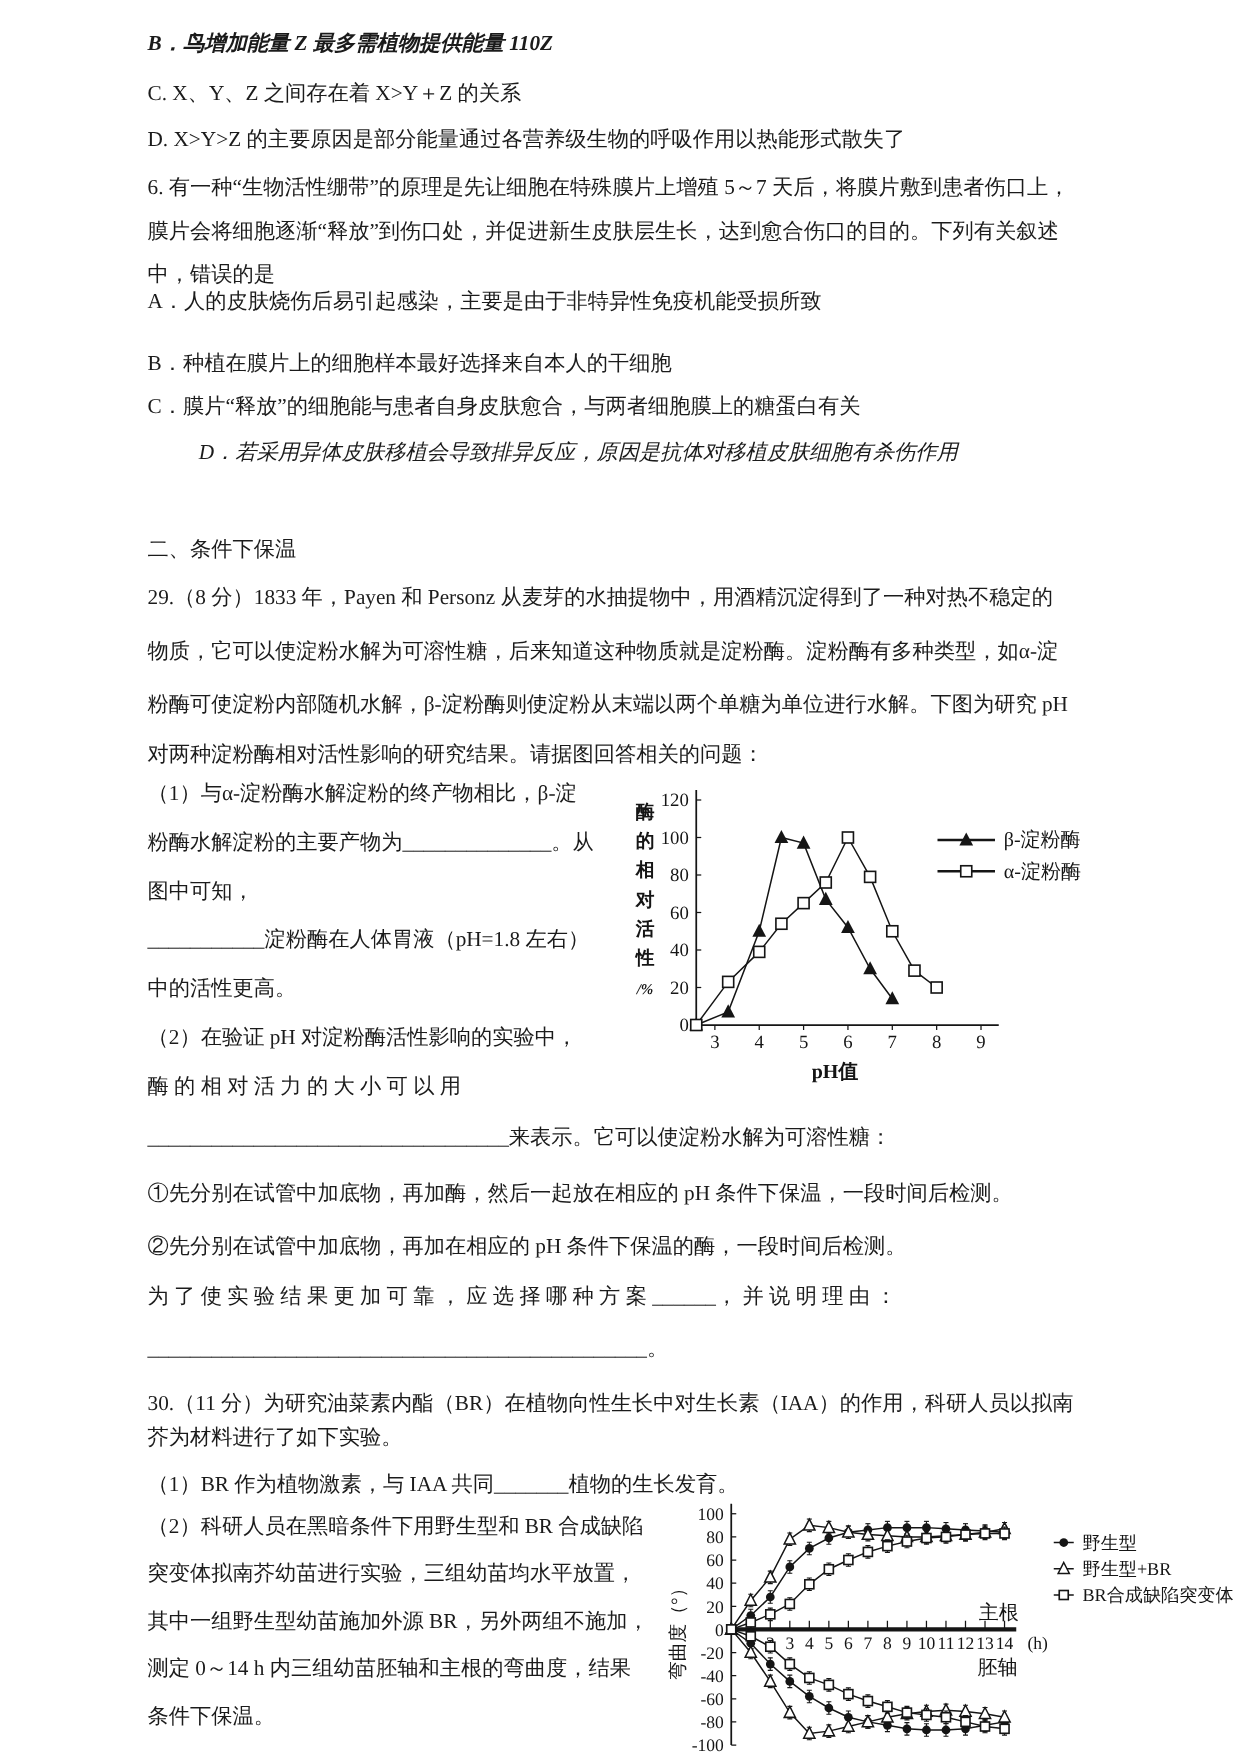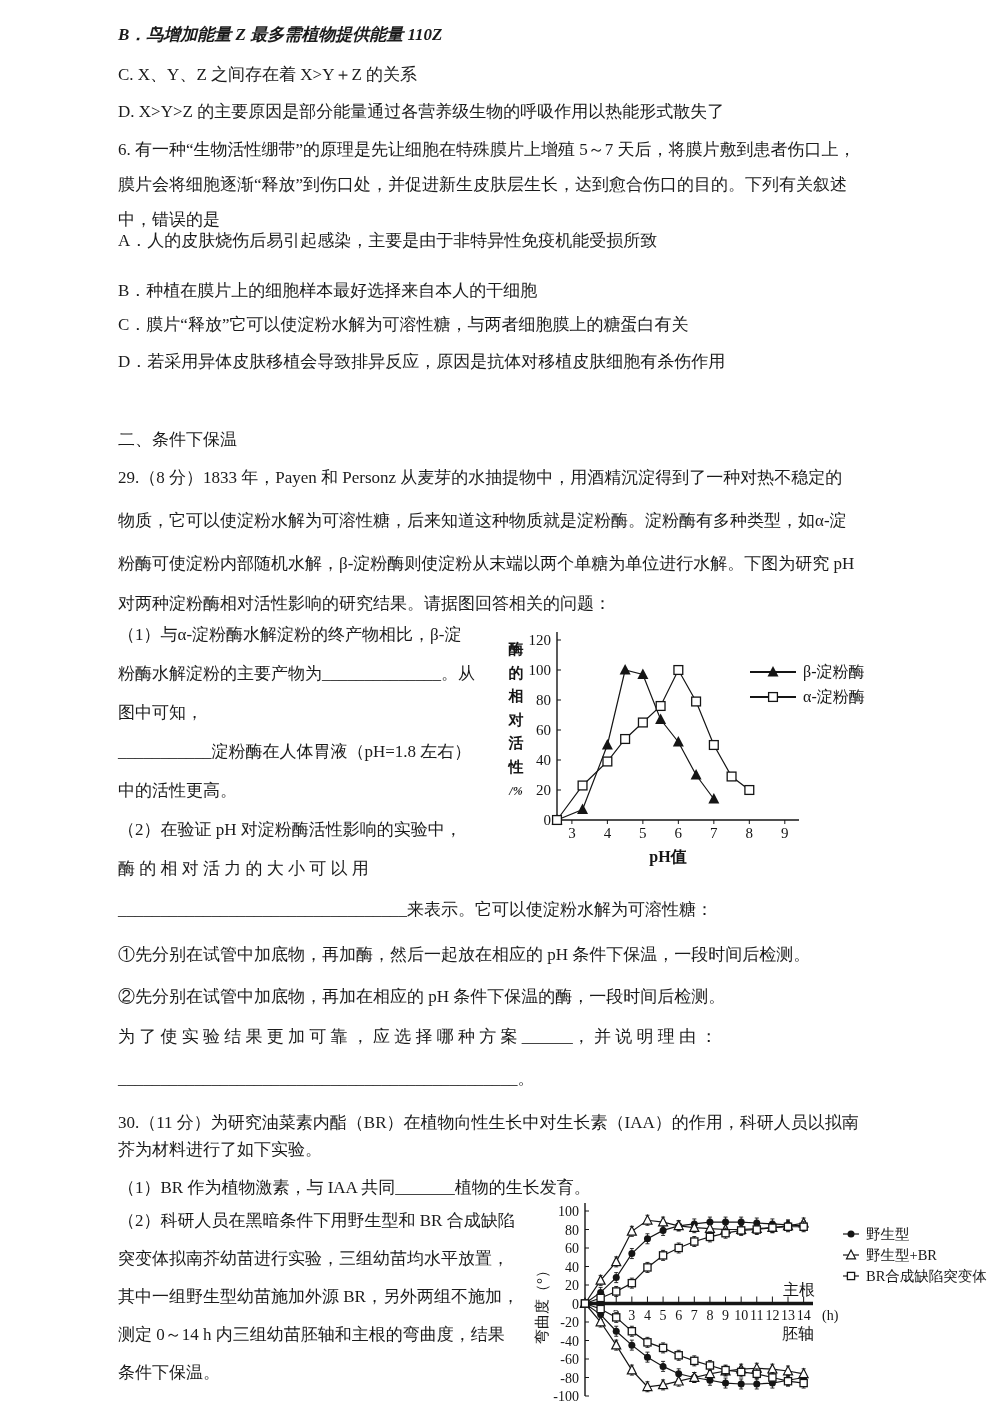--- a/index.html
+++ b/index.html
@@ -2,37 +2,37 @@
 <html><head>
 <meta charset="utf-8">
 <style>
   html,body{margin:0;padding:0;}
   body{
     width:992px;height:1403px;position:relative;background:#ffffff;
     font-family:"Liberation Serif","DejaVu Serif",serif;color:#1b1b1b;overflow:hidden;
   }
   .ln{position:absolute;left:118px;font-size:17px;line-height:1.35;white-space:nowrap;margin:0;}
   .bi{font-weight:bold;font-style:italic;}
-  .it{}
+  .it{font-style:italic;margin-left:41px;}
   .chart-box{position:absolute;}
   svg text{font-family:"Liberation Serif","DejaVu Serif",serif;fill:#151515;}
 </style>
 </head>
 <body>
 
 <p class="ln bi" style="top:24px">B．鸟增加能量 Z 最多需植物提供能量 110Z</p>
 <p class="ln" style="top:64px">C. X、Y、Z 之间存在着 X&gt;Y＋Z 的关系</p>
 <p class="ln" style="top:101px">D. X&gt;Y&gt;Z 的主要原因是部分能量通过各营养级生物的呼吸作用以热能形式散失了</p>
 
 <p class="ln" style="top:139px">6. 有一种“生物活性绷带”的原理是先让细胞在特殊膜片上增殖 5～7 天后，将膜片敷到患者伤口上，</p>
 <p class="ln" style="top:174px">膜片会将细胞逐渐“释放”到伤口处，并促进新生皮肤层生长，达到愈合伤口的目的。下列有关叙述</p>
 <p class="ln" style="top:209px">中，错误的是</p>
 <p class="ln" style="top:230px">A．人的皮肤烧伤后易引起感染，主要是由于非特异性免疫机能受损所致</p>
 <p class="ln" style="top:280px">B．种植在膜片上的细胞样本最好选择来自本人的干细胞</p>
-<p class="ln" style="top:314px">C．膜片“释放”它可以使淀粉水解为可溶性糖，与两者细胞膜上的糖蛋白有关</p>
+<p class="ln" style="top:314px">C．膜片“释放”的细胞能与患者自身皮肤愈合，与两者细胞膜上的糖蛋白有关</p>
 <p class="ln it" style="top:351px">D．若采用异体皮肤移植会导致排异反应，原因是抗体对移植皮肤细胞有杀伤作用</p>
 
 <p class="ln" style="top:429px">二、条件下保温</p>
 
 <p class="ln" style="top:467px">29.（8 分）1833 年，Payen 和 Personz 从麦芽的水抽提物中，用酒精沉淀得到了一种对热不稳定的</p>
 <p class="ln" style="top:510px">物质，它可以使淀粉水解为可溶性糖，后来知道这种物质就是淀粉酶。淀粉酶有多种类型，如α-淀</p>
 <p class="ln" style="top:553px">粉酶可使淀粉内部随机水解，β-淀粉酶则使淀粉从末端以两个单糖为单位进行水解。下图为研究 pH</p>
 <p class="ln" style="top:593px">对两种淀粉酶相对活性影响的研究结果。请据图回答相关的问题：</p>
 
 <p class="ln" style="top:624px">（1）与α-淀粉酶水解淀粉的终产物相比，β-淀</p>

